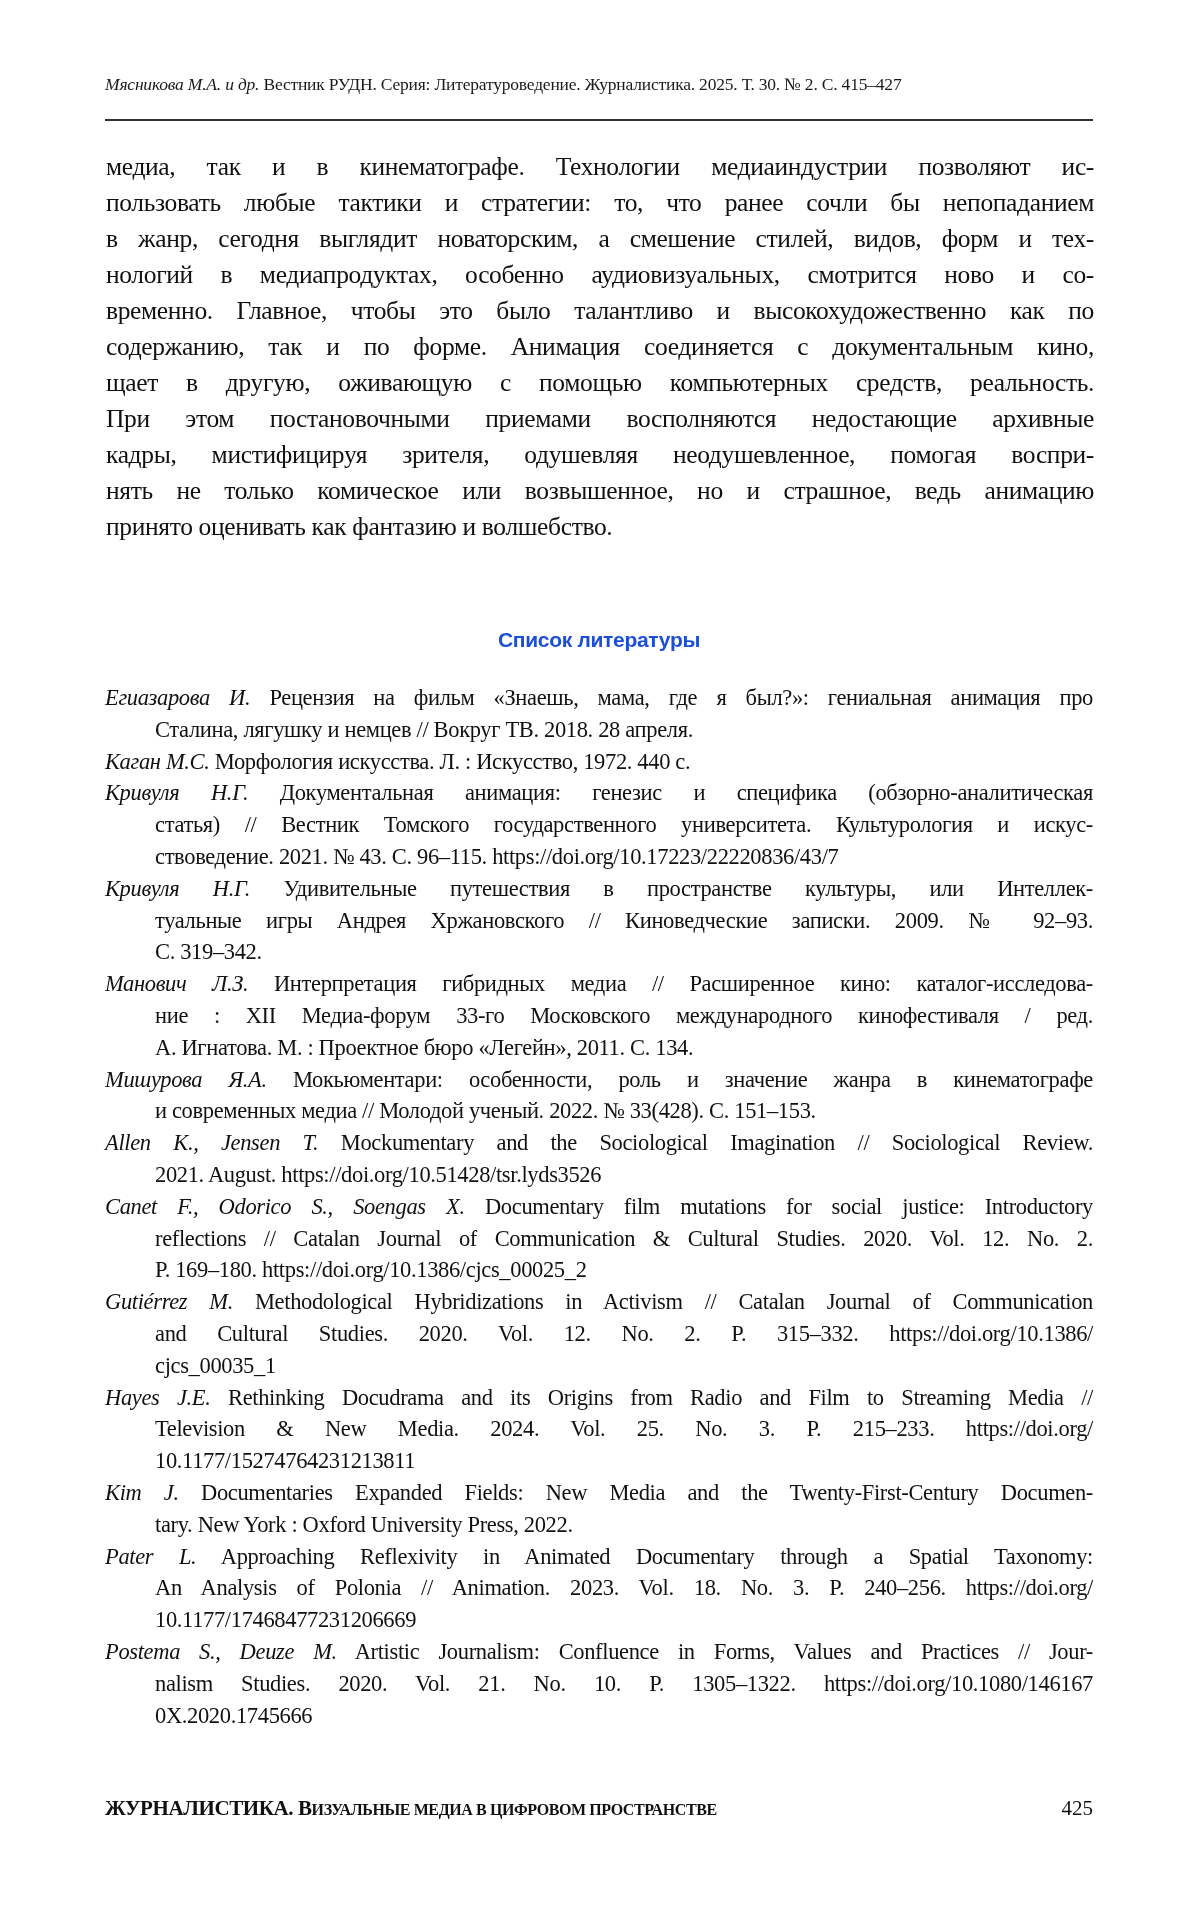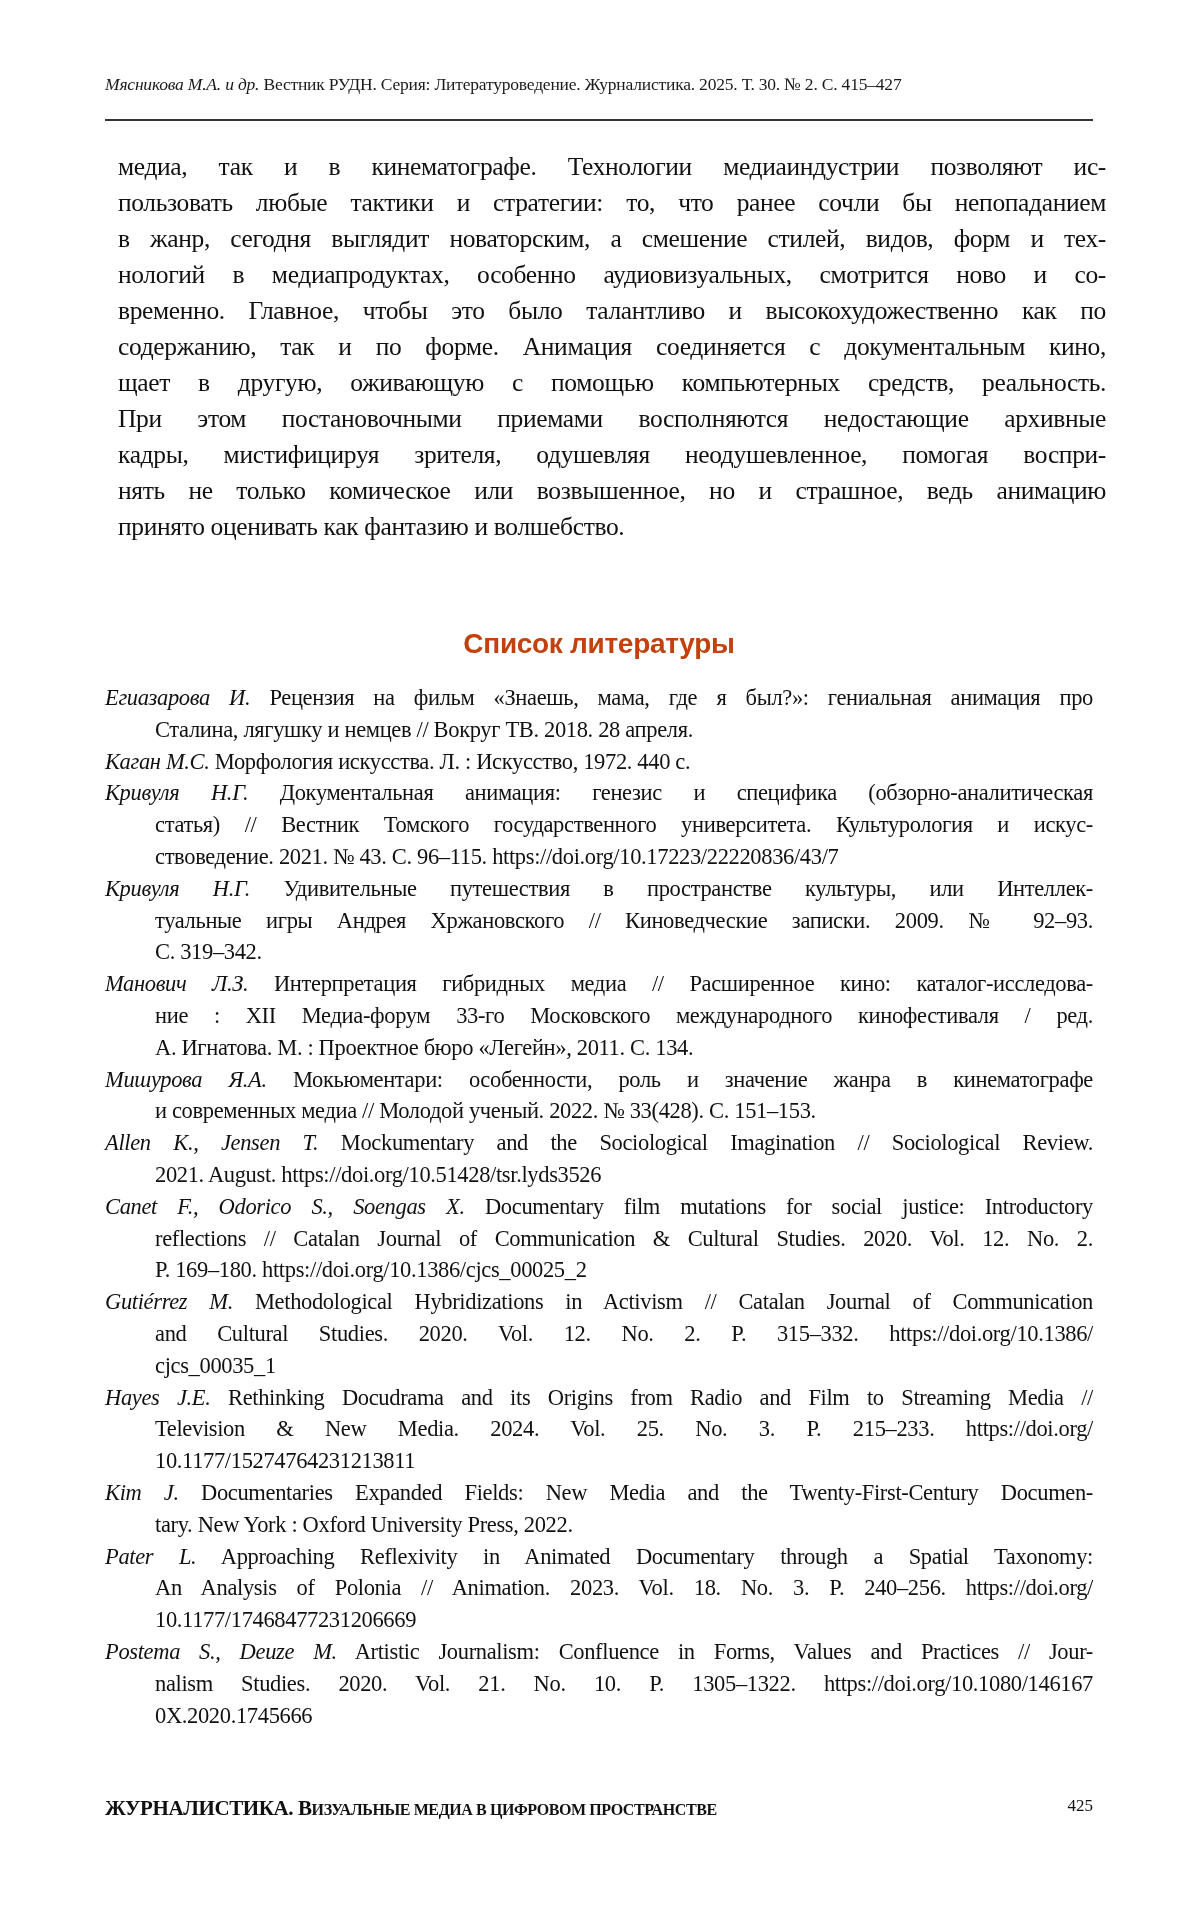--- a/index.html
+++ b/index.html
@@ -7,46 +7,46 @@
          font-family: "Liberation Serif", "DejaVu Serif", serif; color: #111111; }
   .page { position: absolute; left: 0; top: 0; width: 1200px; height: 1906px; }
 
   .running-head { position: absolute; left: 105px; width: 988px; top: 74px;
     text-align: left; font-size: 17.5px; letter-spacing: -0.2px; color: #1a1a1a;
     font-family: "Liberation Serif", serif; }
   .running-head .authors { font-style: italic; }
   .head-rule { position: absolute; left: 105px; width: 988px; top: 119px;
     height: 0; border-top: 2px solid #333333; }
 
-  .body-text { position: absolute; left: 118px; width: 988px; top: 149px; }
+  .body-text { position: absolute; left: 106px; width: 988px; top: 149px; }
   .line { display: block; height: 36px; line-height: 36px; font-size: 25.5px;
     text-align: justify; text-align-last: justify; white-space: nowrap;
     letter-spacing: -0.35px; overflow: visible; }
   .line.last { text-align-last: left; }
   .line span.jw { display: inline-block; width: 100%; text-align: justify; text-align-last: justify; white-space: normal; }
   .line.last span.jw { text-align-last: left; }
 
   .refs-heading { position: absolute; left: 105px; width: 988px; top: 628px;
     text-align: center; font-family: "Liberation Sans", "DejaVu Sans", sans-serif;
-    font-weight: bold; font-size: 28px; letter-spacing: -0.3px; color: #c2410c; }
+    font-weight: bold; font-size: 21px; letter-spacing: -0.3px; color: #1d4ed8; }
 
   .refs { position: absolute; left: 105px; width: 988px; top: 682px; }
   .ref { display: block; }
   .rline { display: block; height: 31.8px; line-height: 31.8px; font-size: 22.5px;
     letter-spacing: -0.35px; white-space: nowrap; }
   .rline.cont { padding-left: 50px; }
   .rline span.jw { display: inline-block; width: 100%; text-align: justify; text-align-last: justify; white-space: normal; }
   .rline.cont span.jw { width: 938px; }
   .rline.last span.jw { text-align-last: left; }
   .auth { font-style: italic; }
 
   .footer-title { position: absolute; left: 105px; top: 1796px; font-size: 21px;
     letter-spacing: -0.4px; color: #111; font-weight: bold; }
   .footer-title .sc { font-size: 16px; }
-  .page-number { position: absolute; right: 107px; top: 1796px; font-size: 17px; color: #111; }
+  .page-number { position: absolute; right: 107px; top: 1796px; font-size: 21px; color: #111; }
 </style>
 </head>
 <body>
 
 <div class="page">
 
   <div class="running-head">
     <span class="authors">Мясникова М.А. и др.</span><span> Вестник РУДН. Серия: Литературоведение. Журналистика. 2025. Т. 30. № 2. С. 415–427</span>
   </div>
   <div class="head-rule"></div>

